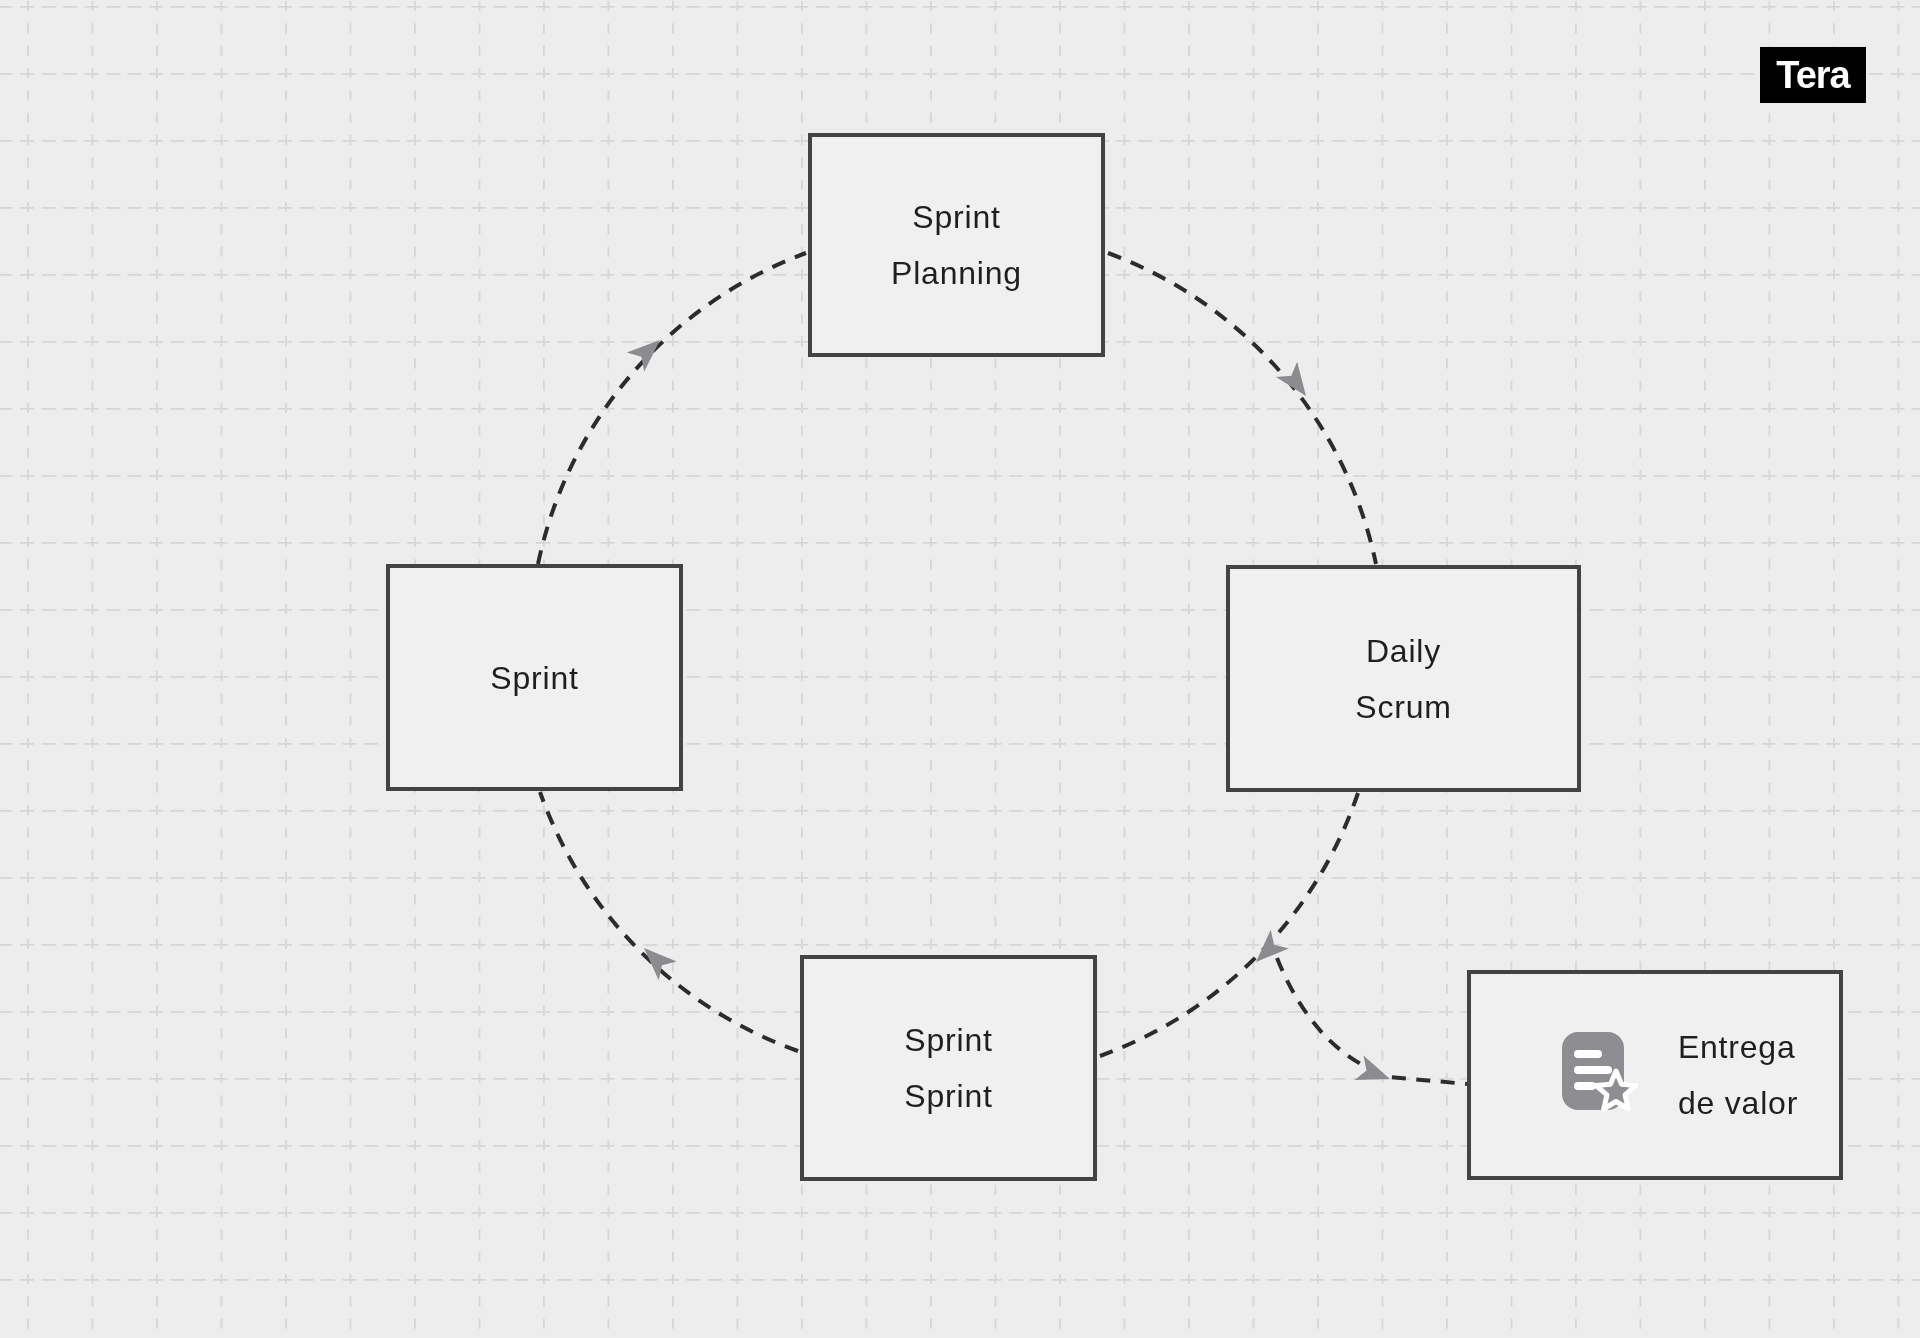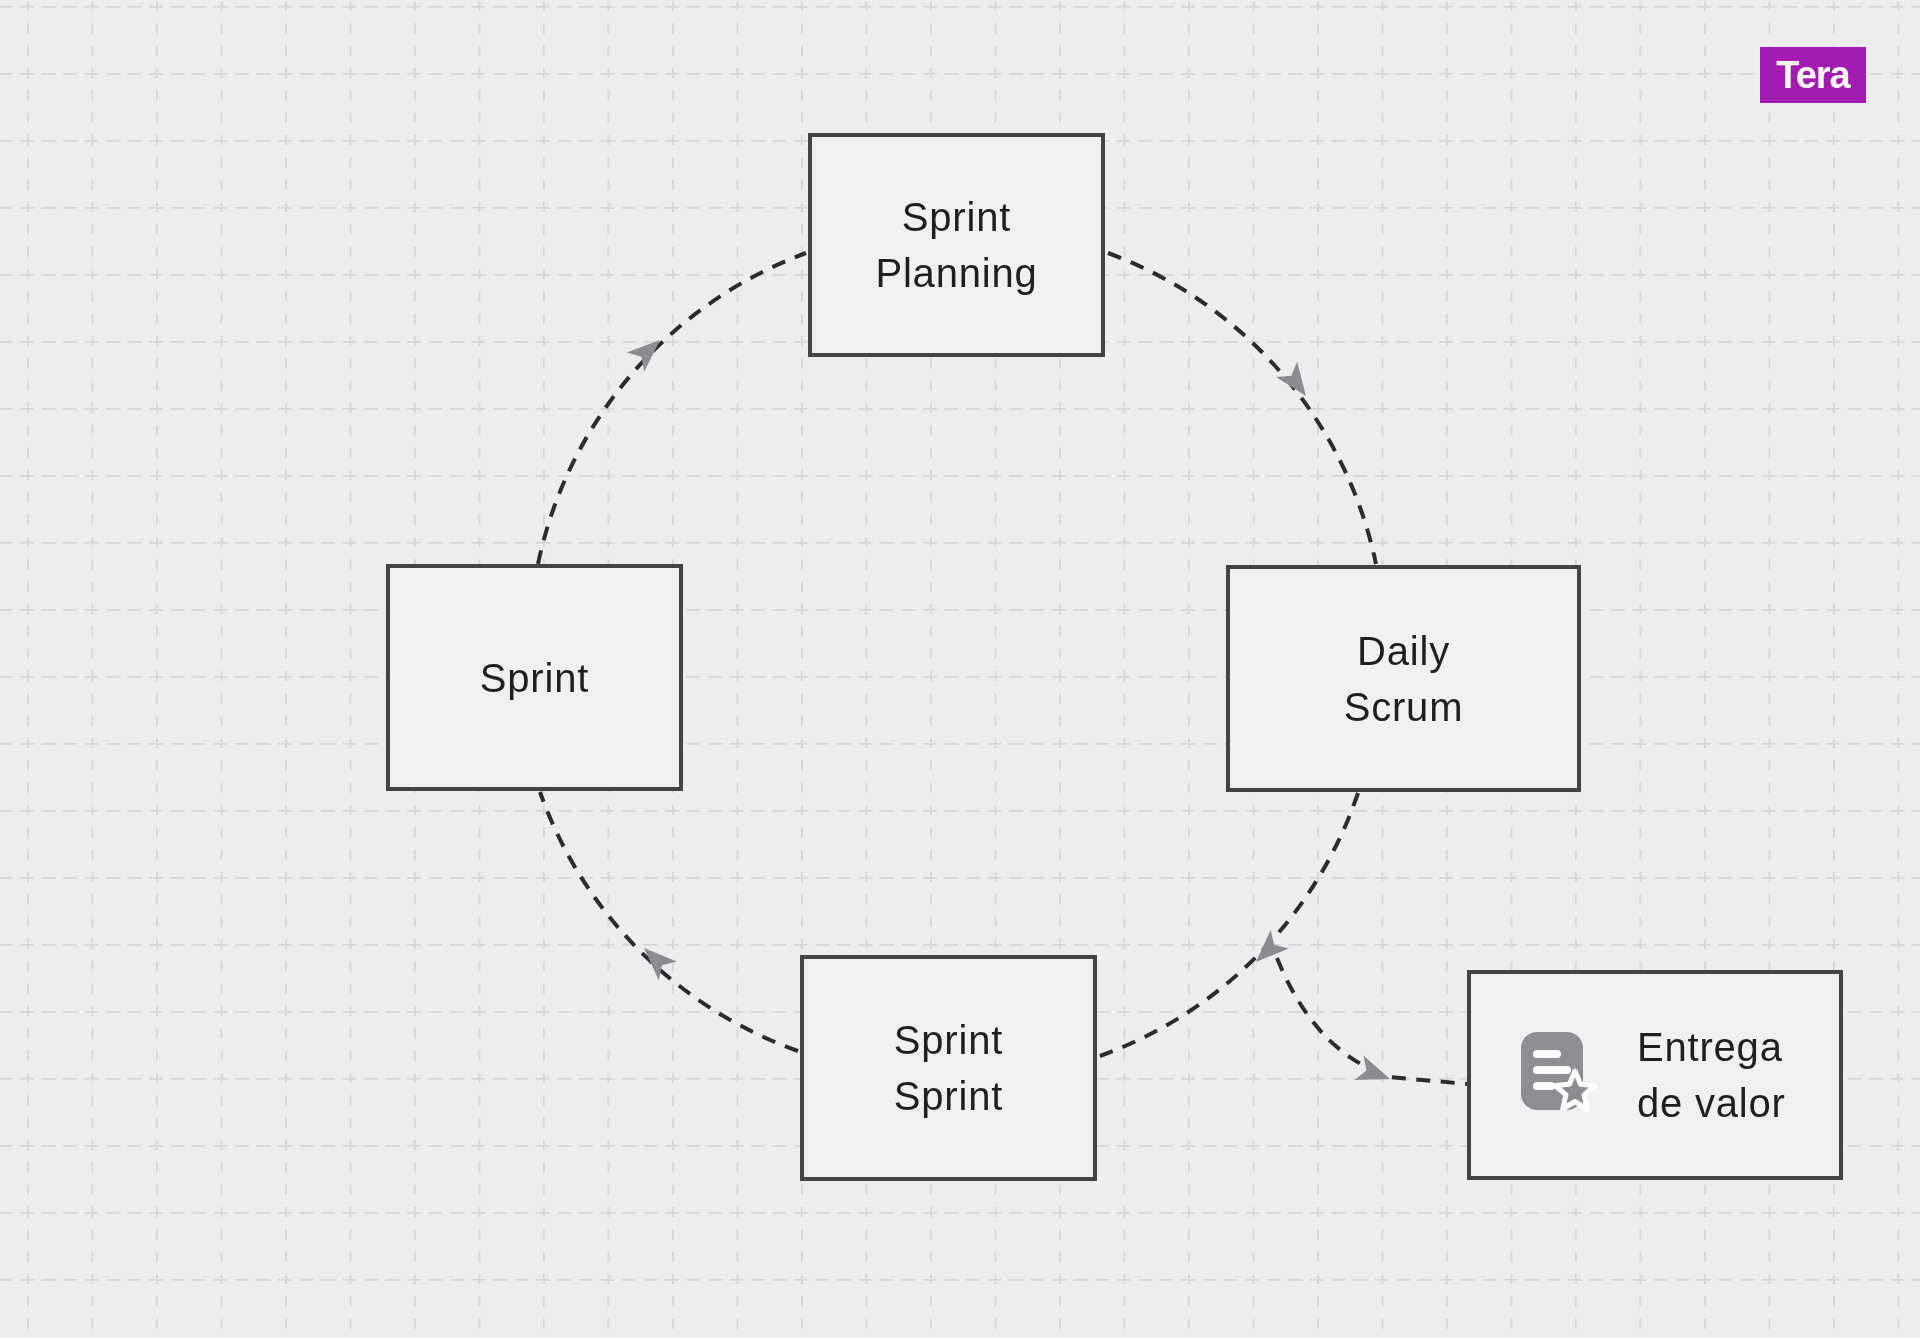--- a/index.html
+++ b/index.html
@@ -30,52 +30,52 @@
     box-sizing: border-box;
     background: #f0f0f1;
     border: 4px solid #434345;
     display: flex;
     flex-direction: column;
     align-items: center;
     justify-content: center;
     text-align: center;
   }
   .node .line {
-    font-size: 40px;
+    font-size: 32px;
     line-height: 56px;
     font-weight: 300;
     letter-spacing: 0.8px;
     color: #1f1f21;
     white-space: nowrap;
   }
   #node-sprint-planning      { left: 808px;  top: 133px; width: 297px; height: 224px; }
   #node-sprint-retrospective { left: 386px;  top: 564px; width: 297px; height: 227px; }
   #node-daily-scrum          { left: 1226px; top: 565px; width: 355px; height: 227px; }
   #node-sprint-review        { left: 800px;  top: 955px; width: 297px; height: 226px; }
   #node-entrega {
     left: 1467px; top: 970px; width: 376px; height: 210px;
     flex-direction: row;
     gap: 34px;
-    justify-content: flex-start;
+    justify-content: center;
     padding-left: 48px;
   }
   #node-entrega .labels {
     display: flex;
     flex-direction: column;
     align-items: flex-start;
     text-align: left;
   }
   .logo {
     position: absolute;
     z-index: 3;
     left: 1760px;
     top: 47px;
     width: 106px;
     height: 56px;
-    background: #a21caf;
+    background: #000000;
     color: #ffffff;
     display: flex;
     align-items: center;
     justify-content: center;
     font-size: 38px;
     font-weight: bold;
     letter-spacing: -1px;
   }
 </style>
 </head>

